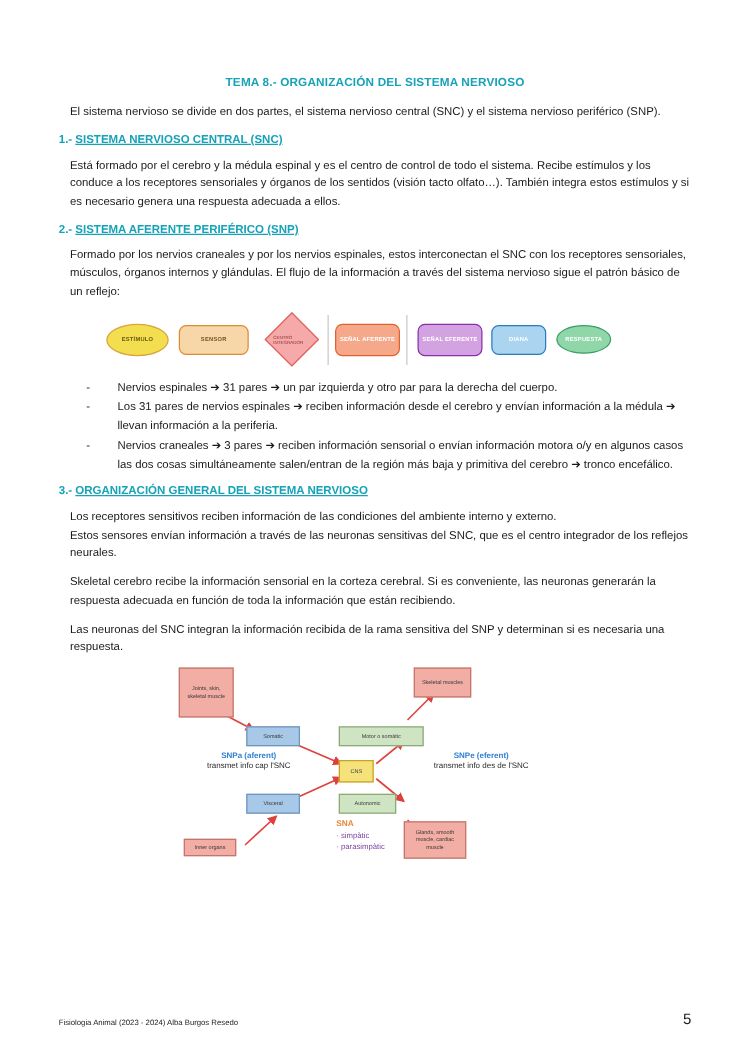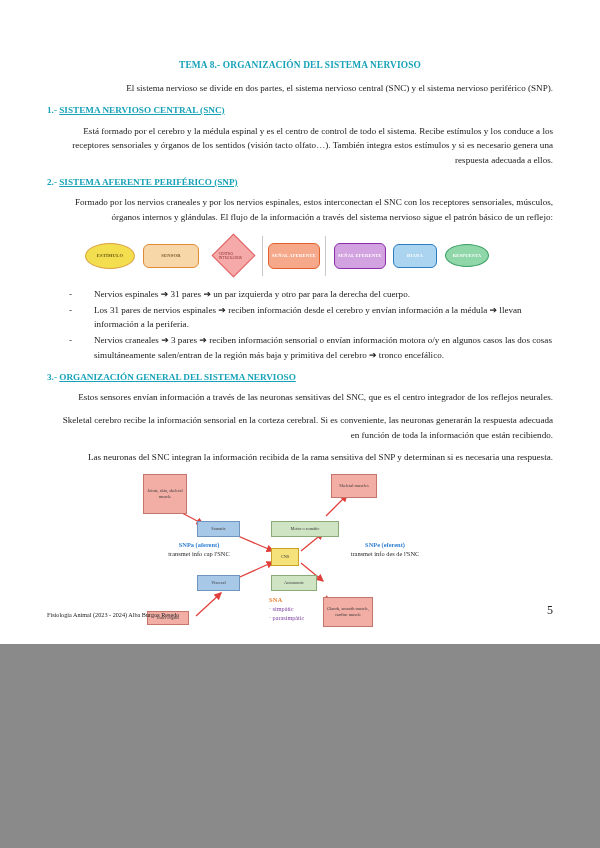--- a/index.html
+++ b/index.html
@@ -6,46 +6,45 @@
     margin: 0;
     padding: 0;
     background: #8a8a8a;
   }
   body {
     font-family: "Liberation Sans", sans-serif;
   }
   .page {
     position: relative;
     width: 600px;
-    height: 644px;
+    height: 848px;
     background: #ffffff;
     overflow: hidden;
     box-sizing: border-box;
-    font-family: Liberation Serif, serif;
   }
   .content {
     position: absolute;
     left: 47px;
     top: 60px;
     width: 506px;
   }
   .doc-title {
     color: #17a2b8;
     font-weight: bold;
     font-size: 9.4px;
     text-align: center;
     letter-spacing: 0.15px;
     margin: 0 0 11px 0;
   }
   p.body-text {
     font-size: 9.1px;
     color: #1a1a1a;
     line-height: 1.62;
     margin: 0 0 8px 0;
-    text-align: right;
+    text-align: left;
   }
   p.body-text.indent { padding-left: 9px; }
   .sec-head {
     font-size: 9.2px;
     font-weight: bold;
     color: #17a2b8;
     margin: 0 0 6px 0;
     line-height: 1.5;
   }
   .sec-head .num { text-decoration: none; }
@@ -275,20 +274,21 @@
 
     <ul class="dash-list">
       <li><span class="dash">-</span><span>Nervios espinales ➔ 31 pares ➔ un par izquierda y otro par para la derecha del cuerpo.</span></li>
       <li><span class="dash">-</span><span>Los 31 pares de nervios espinales ➔ reciben información desde el cerebro y envían información a la médula ➔ llevan información a la periferia.</span></li>
       <li><span class="dash">-</span><span>Nervios craneales ➔ 3 pares ➔ reciben información sensorial o envían información motora o/y en algunos casos las dos cosas simultáneamente salen/entran de la región más baja y primitiva del cerebro ➔ tronco encefálico.</span></li>
     </ul>
 
     <div class="sec-head">
       <span class="num">3.- </span><span class="ttl">ORGANIZACIÓN GENERAL DEL SISTEMA NERVIOSO</span>
     </div>
+    <p class="body-text indent" style="margin-bottom:0">Los receptores sensitivos reciben información de las condiciones del ambiente interno y externo.</p>
     <p class="body-text indent">Estos sensores envían información a través de las neuronas sensitivas del SNC, que es el centro integrador de los reflejos neurales.</p>
     <p class="body-text indent">Skeletal cerebro recibe la información sensorial en la corteza cerebral. Si es conveniente, las neuronas generarán la respuesta adecuada en función de toda la información que están recibiendo.</p>
     <p class="body-text indent" style="margin-bottom:0">Las neuronas del SNC integran la información recibida de la rama sensitiva del SNP y determinan si es necesaria una respuesta.</p>
 
     <div class="cns-diagram">
       <svg class="lines" viewBox="0 0 330 170">
         <defs>
           <marker id="ar" markerWidth="6" markerHeight="6" refX="5" refY="3" orient="auto">
             <path d="M0,0 L6,3 L0,6 Z" fill="#e0403c"></path>
           </marker>

